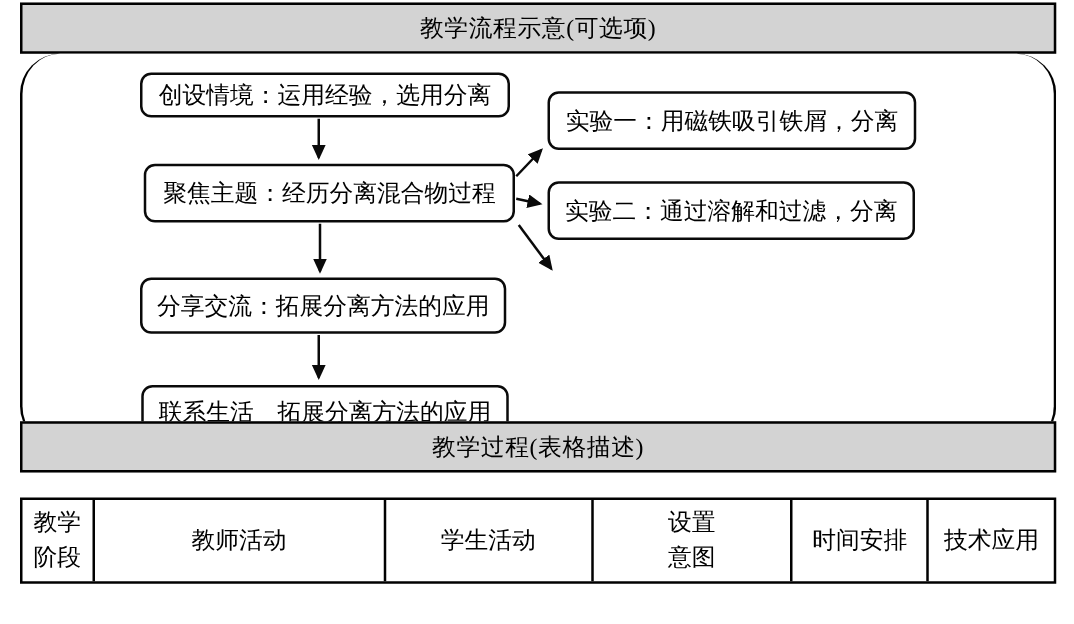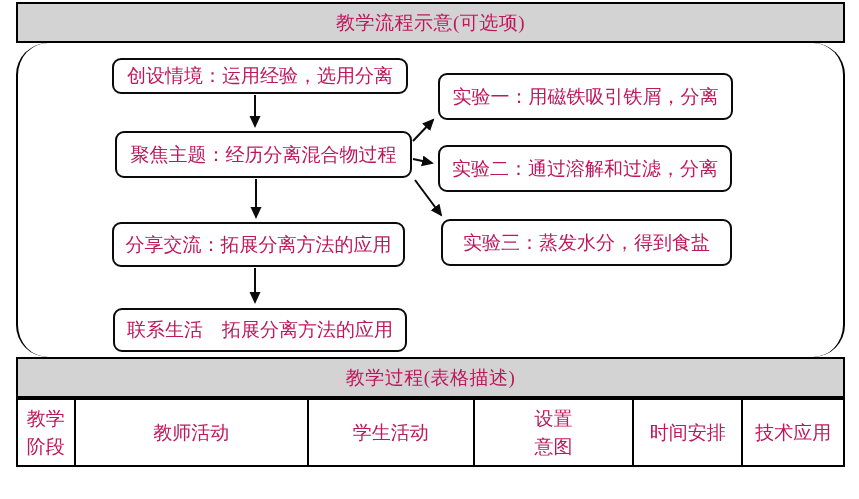--- a/index.html
+++ b/index.html
@@ -2,39 +2,39 @@
 <html><head>
 <meta charset="utf-8">
 <style>
   html, body { margin: 0; padding: 0; background: #ffffff; }
   .page {
     position: relative;
     width: 859px;
     height: 499px;
     background: #ffffff;
     font-family: "Liberation Serif", "DejaVu Serif", serif;
-    color: #be185d;
+    color: #000000;
     overflow: hidden;
   }
   .section-header {
     position: absolute;
     left: 16px;
     width: 829px;
     height: 41px;
     box-sizing: border-box;
     border: 2px solid #000;
     background: #d3d3d3;
     display: flex;
     align-items: center;
     justify-content: center;
     font-size: 19px;
     letter-spacing: 0.5px;
   }
   #flowHeader { top: 2px; }
-  #processHeader { top: 357px; }
+  #processHeader { top: 337px; }
   .flow-area {
     position: absolute;
     left: 16px;
     top: 43px;
     width: 829px;
     height: 314px;
     box-sizing: border-box;
     border-left: 2px solid #000;
     border-right: 2px solid #000;
     background: #ffffff;
@@ -129,23 +129,20 @@
     </div>
 
     <div class="flow-box" id="boxFocus">
       <span>聚焦主题：经历分离混合物过程</span>
     </div>
 
     <div class="flow-box" id="boxExp2">
       <span>实验二：通过溶解和过滤，分离</span>
     </div>
 
-    <div class="flow-box" id="boxExp3">
-      <span>实验三：蒸发水分，得到食盐</span>
-    </div>
 
     <div class="flow-box" id="boxShare">
       <span>分享交流：拓展分离方法的应用</span>
     </div>
 
     <div class="flow-box" id="boxLife">
       <span>联系生活　拓展分离方法的应用</span>
     </div>
 
   </div>

